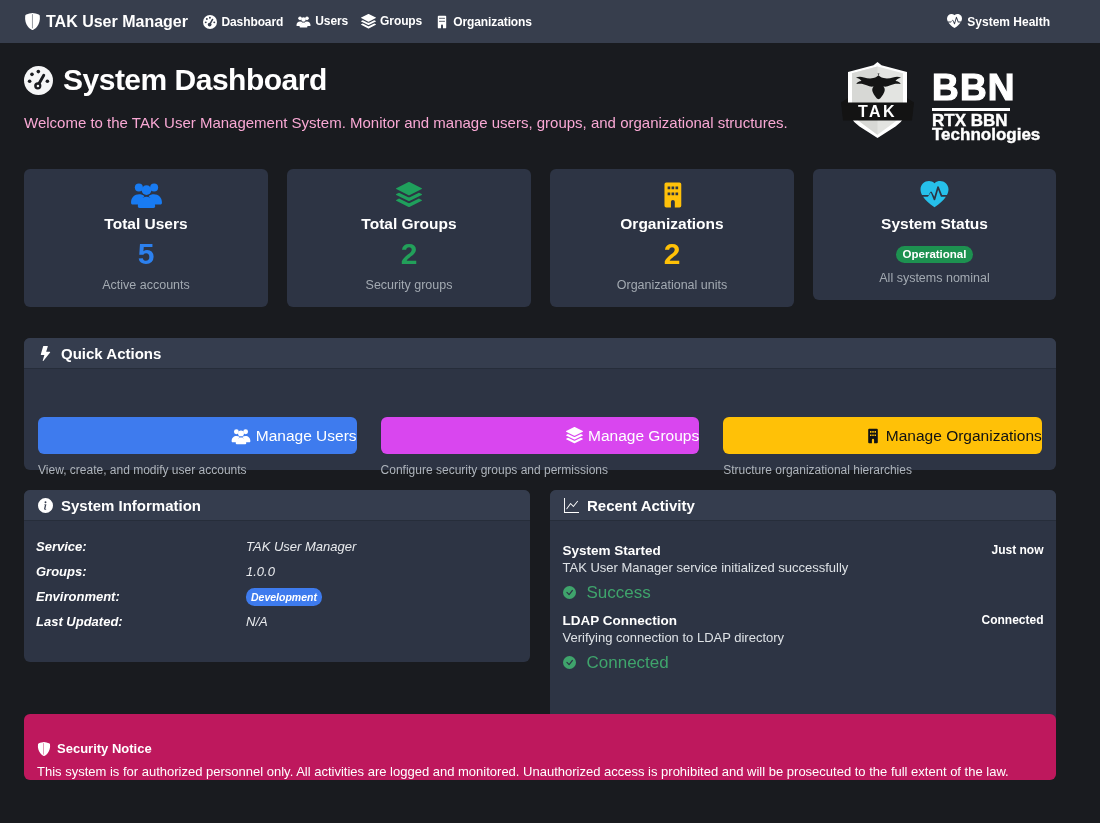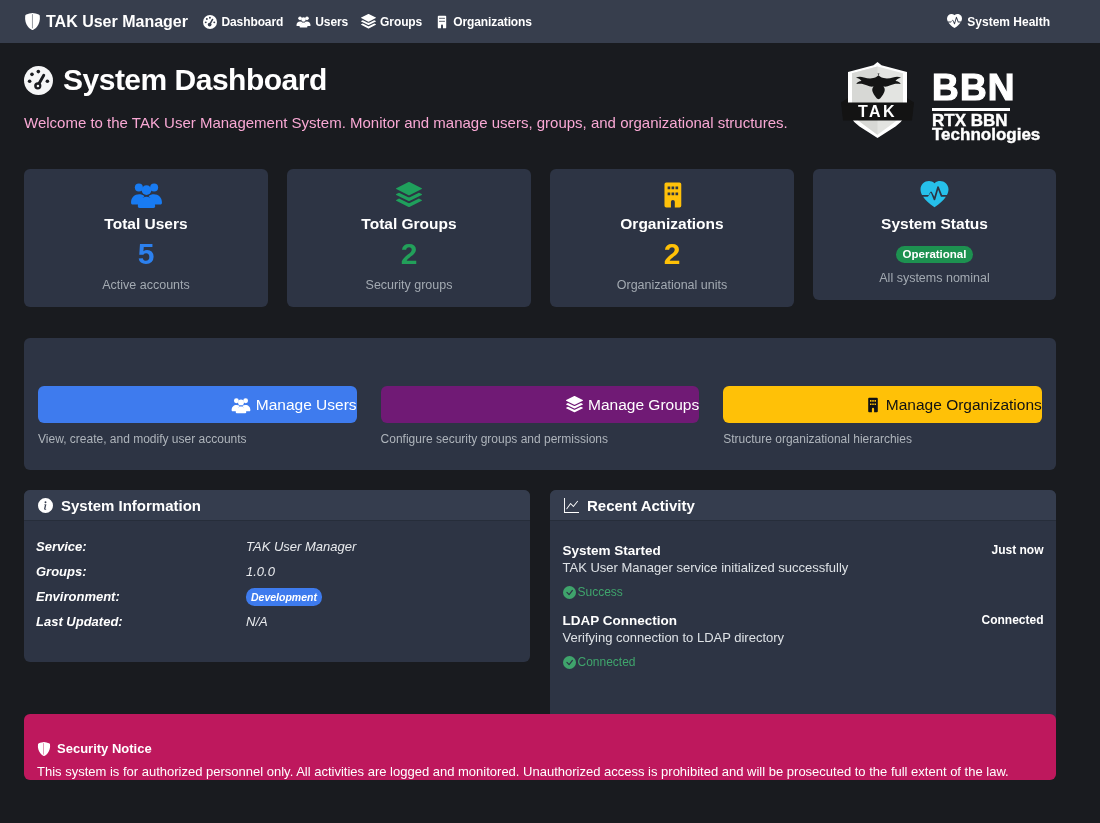--- a/index.html
+++ b/index.html
@@ -5,21 +5,21 @@
   * { margin:0; padding:0; box-sizing:border-box; }
   html,body { width:1100px; height:823px; overflow:hidden; }
   body { background:#191b1f; font-family:"Liberation Sans", sans-serif; position:relative; }
   svg { display:block; }
 
   
   .navbar { position:absolute; top:0; left:0; width:1100px; height:43px; background:#373e4d; }
   .nav-inner { position:absolute; left:24px; right:24px; top:0; height:43px; display:flex; align-items:center; }
   .brand { display:flex; align-items:center; gap:5px; color:#fff; font-size:16px; font-weight:bold; letter-spacing:0; }
   .navlinks { display:flex; align-items:center; margin-left:9px; }
-  .navlink { display:flex; align-items:flex-end; gap:4px; color:#fff; font-size:12px; font-weight:bold; padding:0 6.5px; letter-spacing:-0.1px; }
+  .navlink { display:flex; align-items:flex-start; gap:4px; color:#fff; font-size:12px; font-weight:bold; padding:0 6.5px; letter-spacing:-0.1px; }
   .nav-right { margin-left:auto; display:flex; align-items:center; gap:5px; color:#fff; font-size:12px; font-weight:bold; margin-right:26px; }
 
   
   .h1row { position:absolute; left:24px; top:63px; display:flex; align-items:center; gap:10px; }
   .h1row h1 { color:#fff; font-size:30px; font-weight:bold; letter-spacing:-0.5px; }
   .subtitle { position:absolute; left:24px; top:114px; color:#f9a8d4; font-size:15px; }
 
   
   .logo { position:absolute; left:841px; top:62px; display:flex; align-items:flex-start; }
   .logotext { position:absolute; left:91px; top:0; color:#fff; width:120px; }
@@ -37,38 +37,38 @@
 
   
   .card { position:absolute; background:#2d3444; border-radius:6px; }
   .card-header { background:#353d4e; border-bottom:1px solid #262d3a; border-radius:6px 6px 0 0; height:31px; display:flex; align-items:center; padding-left:14px; gap:8px; color:#fff; font-size:15px; font-weight:bold; }
 
   
   .qa-body { padding:16px 14px 0 14px; display:flex; gap:24px; }
   .qa-col { width:318.6px; }
   .btn { height:37px; border-radius:6px; display:flex; align-items:center; justify-content:flex-end; gap:5px; font-size:15.5px; color:#fff;margin-top:32px; }
   .btn-blue { background:#3e7bee; }
-  .btn-green { background:#701a75;padding-left:44px; }
+  .btn-green { background:#d946ef;padding-left:44px; }
   .btn-yellow { background:#ffc107; color:#101214; }
   .qa-cap { margin-top:8px; color:#aeb4bb; font-size:12px; line-height:16px; }
 
   
   .si-body { padding:17px 12px 0 12px;font-style:italic; }
   .si-row { display:flex; margin-bottom:9px; height:16px; align-items:center; }
   .si-label { width:210px; color:#fff; font-weight:bold; font-size:13px; }
   .si-value { color:#e8eaed; font-size:13px; }
   .badge-dev { background:#3e7bee; color:#fff; font-size:10.5px; line-height:11px; font-weight:bold; padding:3px 5px; border-radius:8.5px; }
 
   
   .ra-body { padding:17px 12.5px 0 12.5px; }
   .ra-item .toprow { display:flex; justify-content:space-between; line-height:17px; }
   .ra-title { color:#fff; font-weight:bold; font-size:13.5px; margin-top:4px; }
   .ra-right { color:#fff; font-size:12px; font-weight:bold; margin-top:4px; }
   .ra-desc { color:#dde1e5; font-size:13px; margin-top:0; line-height:17px; }
-  .ra-status { margin-top:8px; display:flex; align-items:center; gap:2px; color:#3fa46c; font-size:12px; line-height:17px; }
+  .ra-status { margin-top:8px; display:flex; align-items:center; gap:11px; color:#3fa46c; font-size:17px; line-height:17px; }
 
   
   .alert { position:absolute; left:24px; top:714px; width:1032px; height:66px; background:#be185d; border-radius:6px; padding:26px 13px; color:#fff; }
   .alert .t { display:flex; align-items:center; gap:6px; font-size:13px; font-weight:bold; line-height:17px; }
   .alert .b { margin-top:6px; font-size:13px; white-space:nowrap; line-height:17px; }
 </style>
 </head>
 <body>
 
 <div class="navbar">
@@ -202,20 +202,26 @@
         <path d="M1.475 9C2.702 10.84 4.779 12.871 8 15c3.221-2.129 5.298-4.16 6.525-6H12a.5.5 0 0 1-.464-.314l-1.457-3.642-1.598 5.593a.5.5 0 0 1-.945.049L5.889 6.568l-1.473 2.21A.5.5 0 0 1 4 9H1.475Z"></path>
         <path d="M.88 8C-2.427 1.68 4.41-2 7.823 1.143c.06.055.119.112.176.171a3.12 3.12 0 0 1 .176-.17C11.59-2 18.426 1.68 15.12 8h-2.783l-1.874-4.686a.5.5 0 0 0-.945.049L7.921 8.956 6.464 6.314a.5.5 0 0 0-.88.028L4.69 8H.88Z"></path>
       </svg>
     </div>
   <div class="ttl">System Status</div>
   <div style="margin-top:11px;line-height:17px;"><span style="background:#1d9150;color:#fff;font-size:11.5px;line-height:12px;font-weight:bold;padding:2.5px 7px;border-radius:9px;display:inline-block;">Operational</span></div>
   <div class="cap" style="margin-top:7px;">All systems nominal</div>
 </div>
 
 <div class="card" style="left:24px; top:338px; width:1032px; height:132px;">
+  <div class="card-header">
+    <svg width="15" height="15" viewBox="0 0 16 16" fill="#fff">
+        <path d="M5.52.359A.5.5 0 0 1 6 0h4a.5.5 0 0 1 .474.658L8.694 6H12.5a.5.5 0 0 1 .395.807l-7 9a.5.5 0 0 1-.873-.454L6.823 9.5H3.5a.5.5 0 0 1-.48-.641z"></path>
+      </svg>
+    <span>Quick Actions</span>
+  </div>
   <div class="qa-body">
     <div class="qa-col">
       <div class="btn btn-blue">
         <svg width="20" height="20" viewBox="0 0 16 16" fill="#fff">
             <circle cx="4.3" cy="4.6" r="1.95"></circle>
             <circle cx="11.7" cy="4.6" r="1.95"></circle>
             <path d="M0.5 11.9 c0-2.4 1.7-4 3.9-4 c1 0 1.9.3 2.6.9 c-1.3 1-2.1 2.5-2.1 4.1 l-3.6 0 c-.5 0-.8-.3-.8-1 z"></path>
             <path d="M15.5 11.9 c0-2.4-1.7-4-3.9-4 c-1 0-1.9.3-2.6.9 c1.3 1 2.1 2.5 2.1 4.1 l3.6 0 c.5 0 .8-.3.8-1 z"></path>
             <circle cx="8" cy="5.9" r="2.35"></circle>
             <path d="M3.8 13.7 c0-2.8 1.8-4.6 4.2-4.6 s4.2 1.8 4.2 4.6 c0 .5-.3.8-.8.8 l-6.8 0 c-.5 0-.8-.3-.8-.8 z"></path>

